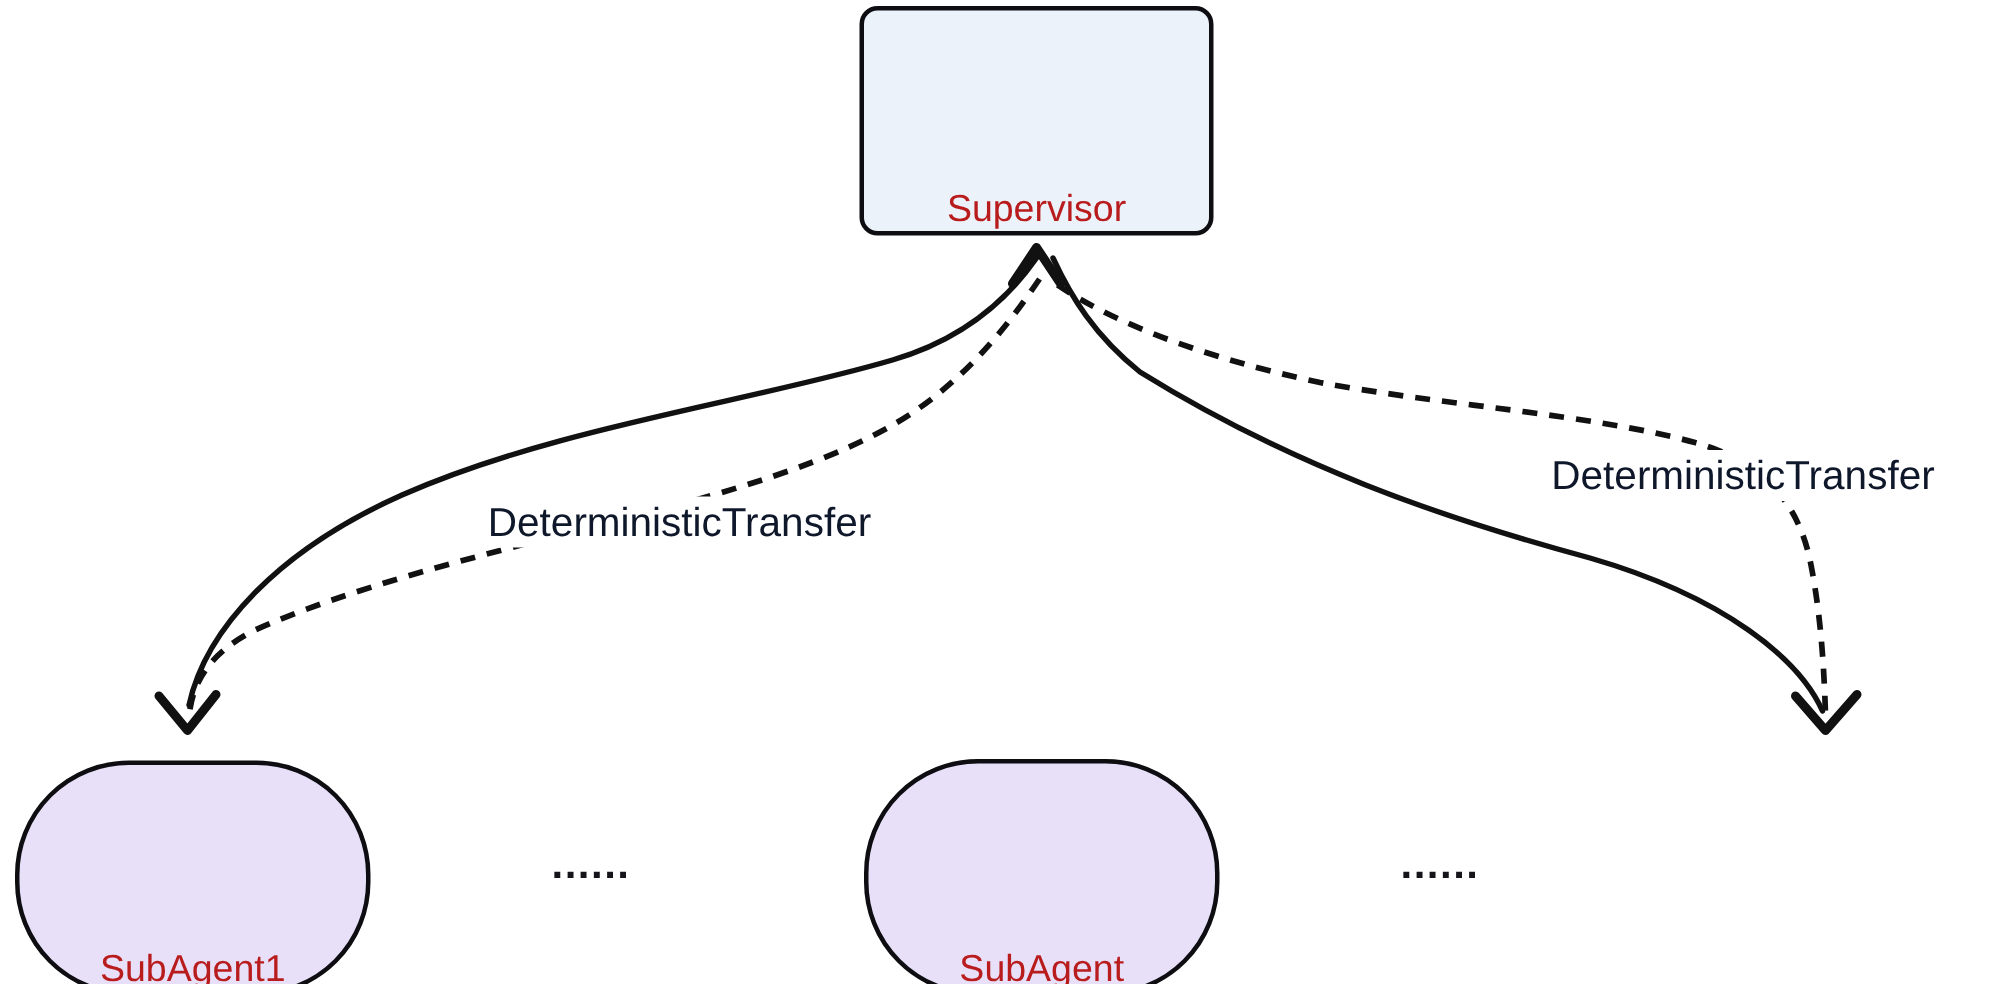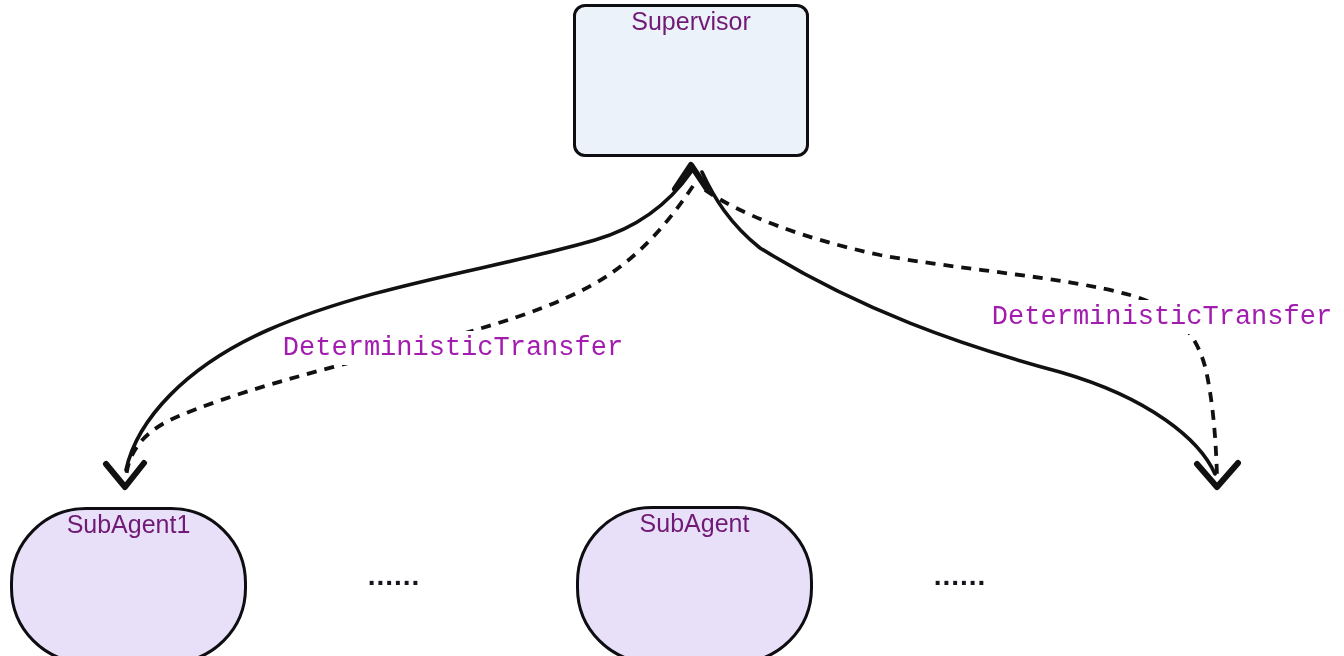--- a/index.html
+++ b/index.html
@@ -10,40 +10,39 @@
     overflow: hidden;
     font-family: "Liberation Sans", "DejaVu Sans", sans-serif;
   }
   #canvas { position: absolute; inset: 0; width: 1344px; height: 656px; }
   svg.edges { position: absolute; left: 0; top: 0; z-index: 1; }
 
   .node {
     position: absolute;
     box-sizing: border-box;
     border: 3px solid #0d0d12;
-    display: flex; align-items: flex-start; justify-content: center;
+    display: flex; align-items: flex-end; justify-content: center;
     font-size: 25px;
-    color: #701a75;
+    color: #b91c1c;
     z-index: 3;
     white-space: nowrap;
   }
   .node.rounded-rect { border-radius: 12px; background: #ECF2FA; }
   .node.stadium     { border-radius: 76px; background: #E7E0F8; margin-top: 12px; }
 
   .edge-label {
     position: absolute;
     z-index: 2;
     background: #ffffff;
-    color: #a21caf;
+    color: #0f172a;
     font-size: 27px;
     line-height: 34px;
     padding: 0 5px;
     white-space: nowrap;
     transform: translateX(-50%);
-    font-family: Liberation Mono, monospace;
   }
 
   .dots {
     position: absolute;
     z-index: 3;
     font-size: 28px;
     font-weight: 700;
     letter-spacing: 1px;
     color: #14141a;
     transform: translateX(-50%);

